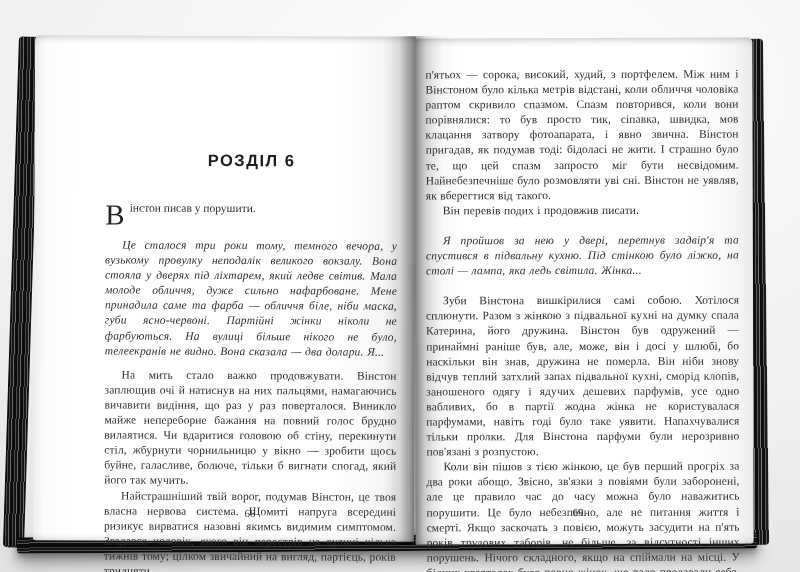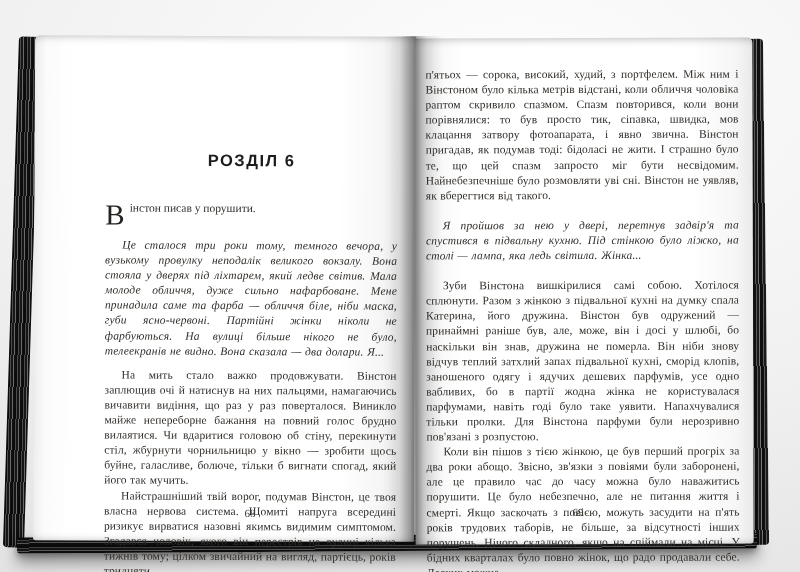--- a/index.html
+++ b/index.html
@@ -74,20 +74,21 @@
       <p class="para italic indent sp">Це сталося три роки тому, темного вечора, у вузькому провулку неподалік великого вокзалу. Вона стояла у дверях під ліхтарем, який ледве світив. Мала молоде обличчя, дуже сильно нафарбоване. Мене принадила саме та фарба — обличчя біле, ніби маска, губи ясно-червоні. Партійні жінки ніколи не фарбуються. На вулиці більше нікого не було, телеекранів не видно. Вона сказала — два долари. Я...</p>
       <p class="para indent sp">На мить стало важко продовжувати. Вінстон заплющив очі й натиснув на них пальцями, намагаючись вичавити видіння, що раз у раз поверталося. Виникло майже непереборне бажання на повний голос брудно вилаятися. Чи вдаритися головою об стіну, перекинути стіл, жбурнути чорнильницю у вікно — зробити щось буйне, галасливе, болюче, тільки б вигнати спогад, який його так мучить.</p>
       <p class="para indent">Найстрашніший твій ворог, подумав Вінстон, це твоя власна нервова система. Щомиті напруга всередині ризикує вирватися назовні якимсь видимим симптомом. Згадався чоловік, якого він перестрів на вулиці кілька тижнів тому; цілком звичайний на вигляд, партієць, років тридцяти</p>
     </div>
     <div class="pagenum">68</div>
   </div>
 
   <div class="page page-right">
     <div class="textcol-right">
       <p class="para">п'ятьох — сорока, високий, худий, з портфелем. Між ним і Вінстоном було кілька метрів відстані, коли обличчя чоловіка раптом скривило спазмом. Спазм повторився, коли вони порівнялися: то був просто тик, сіпавка, швидка, мов клацання затвору фотоапарата, і явно звична. Вінстон пригадав, як подумав тоді: бідоласі не жити. І страшно було те, що цей спазм запросто міг бути несвідомим. Найнебезпечніше було розмовляти уві сні. Вінстон не уявляв, як вберегтися від такого.</p>
+      <p class="para indent">Він перевів подих і продовжив писати.</p>
       <p class="para italic indent sp-lg">Я пройшов за нею у двері, перетнув задвір'я та спустився в підвальну кухню. Під стінкою було ліжко, на столі — лампа, яка ледь світила. Жінка...</p>
       <p class="para indent sp-lg">Зуби Вінстона вишкірилися самі собою. Хотілося сплюнути. Разом з жінкою з підвальної кухні на думку спала Катерина, його дружина. Вінстон був одружений — принаймні раніше був, але, може, він і досі у шлюбі, бо наскільки він знав, дружина не померла. Він ніби знову відчув теплий затхлий запах підвальної кухні, сморід клопів, заношеного одягу і ядучих дешевих парфумів, усе одно вабливих, бо в партії жодна жінка не користувалася парфумами, навіть годі було таке уявити. Напахчувалися тільки пролки. Для Вінстона парфуми були нерозривно пов'язані з розпустою.</p>
       <p class="para indent">Коли він пішов з тією жінкою, це був перший прогріх за два роки абощо. Звісно, зв'язки з повіями були заборонені, але це правило час до часу можна було наважитись порушити. Це було небезпечно, але не питання життя і смерті. Якщо заскочать з повією, можуть засудити на п'ять років трудових таборів, не більше, за відсутності інших порушень. Нічого складного, якщо на спіймали на місці. У бідних кварталах було повно жінок, що радо продавали себе. Деяких можна</p>
     </div>
     <div class="pagenum">69</div>
   </div>
 
   <div class="gutter"></div>
 
 </div>

